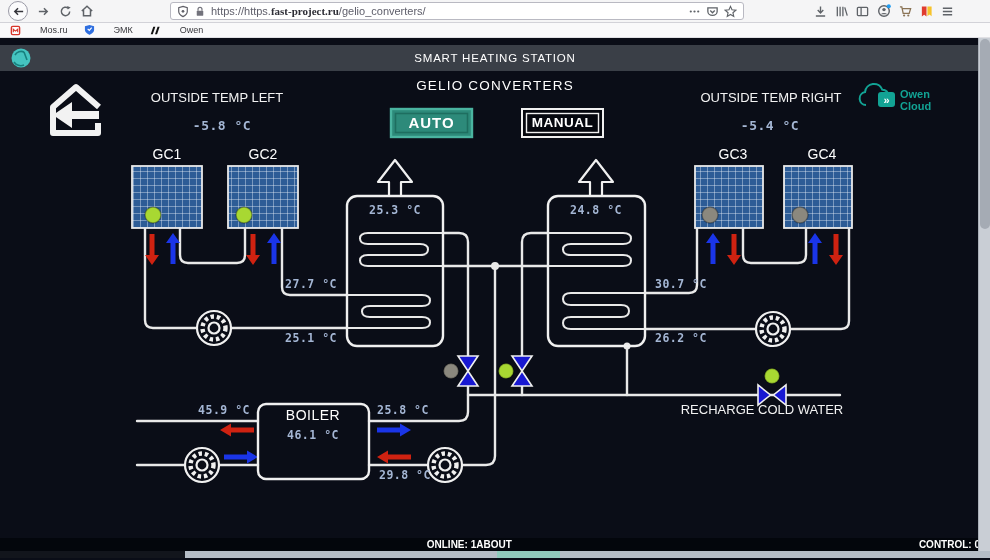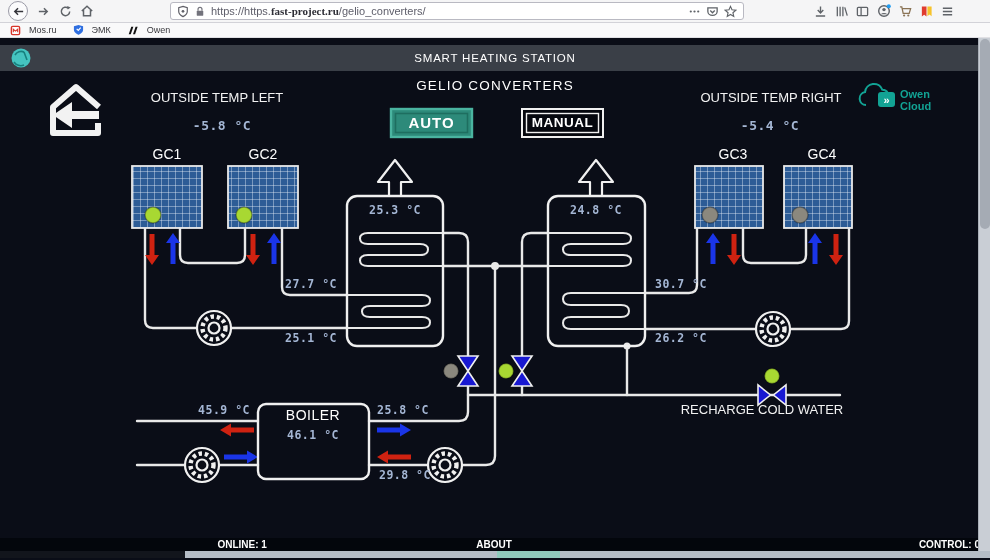--- a/index.html
+++ b/index.html
@@ -11,41 +11,41 @@
   .nav-circle{width:20px;height:20px;border:1px solid #9a9aa6;border-radius:50%;background:#fbfbfc;
     display:flex;align-items:center;justify-content:center;box-sizing:border-box;margin-right:4px;}
   .urlbar{margin-left:72px;width:574px;height:18px;background:#fff;border:1px solid #b9b9c2;border-radius:3px;
     display:flex;align-items:center;padding:0 6px;box-sizing:border-box;gap:5px;}
   .url-text{font-size:11px;color:#5e5e6a;white-space:nowrap;overflow:hidden;flex:1;}
   .url-text .dom{color:#2e2e36;font-weight:bold;font-family:Liberation Serif, serif;}
   .bar-ico{flex:none;display:flex;align-items:center;cursor:pointer;}
   .tool-icons{margin-left:70px;display:flex;align-items:center;gap:8px;}
   .bookmarks{height:15px;background:#f9f9fa;border-bottom:1px solid #e0e0e4;
     display:flex;align-items:center;padding-left:10px;gap:16px;box-sizing:border-box;}
-  .bm{display:flex;align-items:center;gap:8px;font-size:9px;color:#38383d;cursor:pointer;}
+  .bm{display:flex;align-items:center;gap:19px;font-size:9px;color:#38383d;cursor:pointer;}
   
   svg.scada{display:block;}
   svg text{font-family:"Liberation Sans",sans-serif;}
   .t-header{font-size:11.5px;fill:#ffffff;letter-spacing:.8px;}
   .t-title{font-size:13.5px;fill:#ffffff;letter-spacing:1.2px;}
   .t-label{font-size:13px;fill:#f2f2f2;}
   .t-gc{font-size:14px;fill:#ffffff;}
   .t-btn{font-size:15px;font-weight:bold;fill:#ffffff;letter-spacing:1px;}
   .t-btn2{font-size:13.5px;font-weight:bold;fill:#ffffff;letter-spacing:.5px;}
   .t-boiler{font-size:14px;fill:#ffffff;letter-spacing:.5px;}
   .t-cloud{font-size:11px;font-weight:bold;fill:#12a394;}
   .seg{font-family:"DejaVu Sans Mono",monospace;font-weight:bold;fill:#a4b6d4;font-size:11.5px;letter-spacing:.5px;}
   .seg-lg{font-size:13px;}
   .pipe{stroke:#e9e9e9;stroke-width:2.4;fill:none;stroke-linecap:round;}
   .coil{stroke:#e9e9e9;stroke-width:2;fill:none;}
   .vessel{stroke:#f0f0f0;stroke-width:2.4;fill:none;}
   
   .statusbar{height:13px;background:#03060c;color:#fff;font-size:10px;font-weight:bold;
     display:flex;align-items:center;box-sizing:border-box;}
-  .statusbar .l{flex:1;text-align:center;padding-left:8px;}
+  .statusbar .l{flex:1;text-align:right;padding-left:8px;}
   .statusbar .c{flex:none;}
   .statusbar .r{flex:1;text-align:right;padding-right:10px;}
   .hscroll{height:7px;display:flex;}
   .hs-dark{width:185px;background:#12151c;}
   .hs-light1{width:312px;background:#b5bdc6;}
   .hs-teal{width:63px;background:#8fcabb;}
   .hs-light2{flex:1;background:#b5bdc6;}
   .content{position:relative;}
   .vscroll{position:absolute;right:0;top:0;width:12px;height:513px;background:#c9ced5;
     border-left:1px solid #aab0b8;box-sizing:border-box;}

